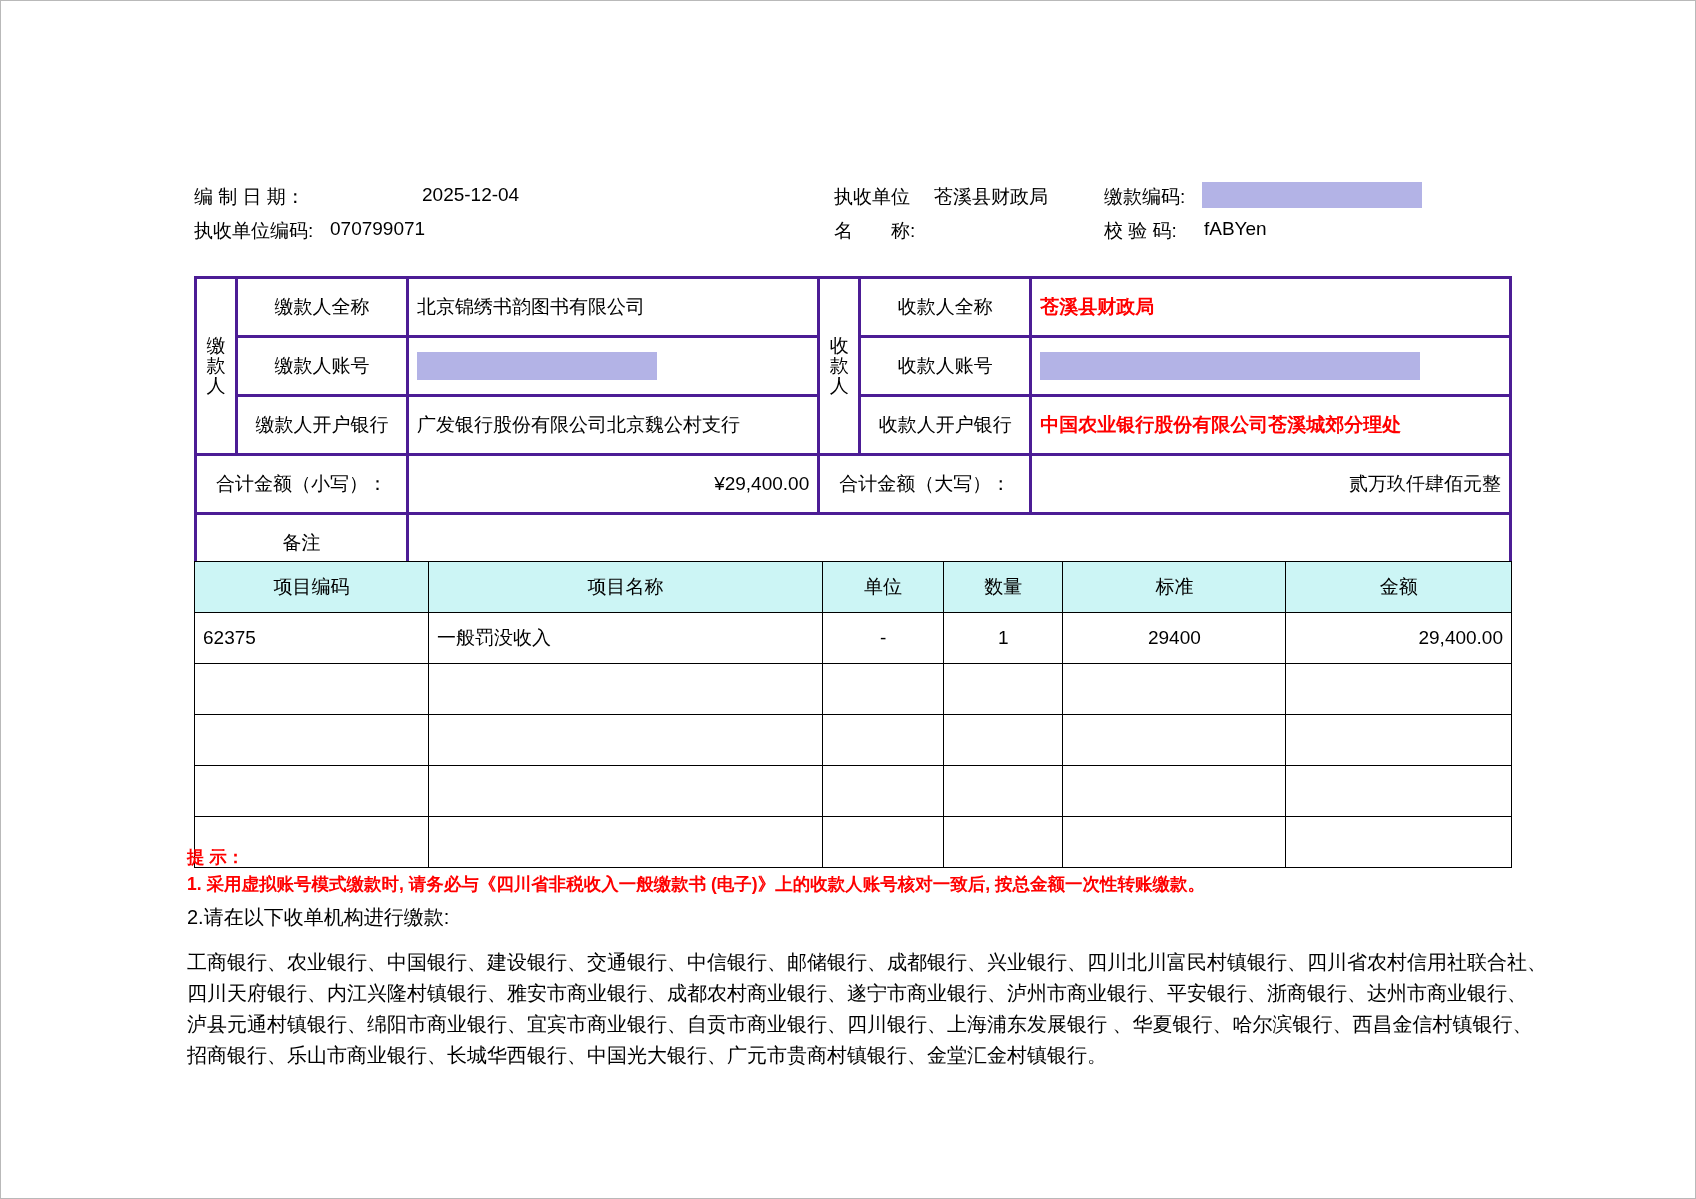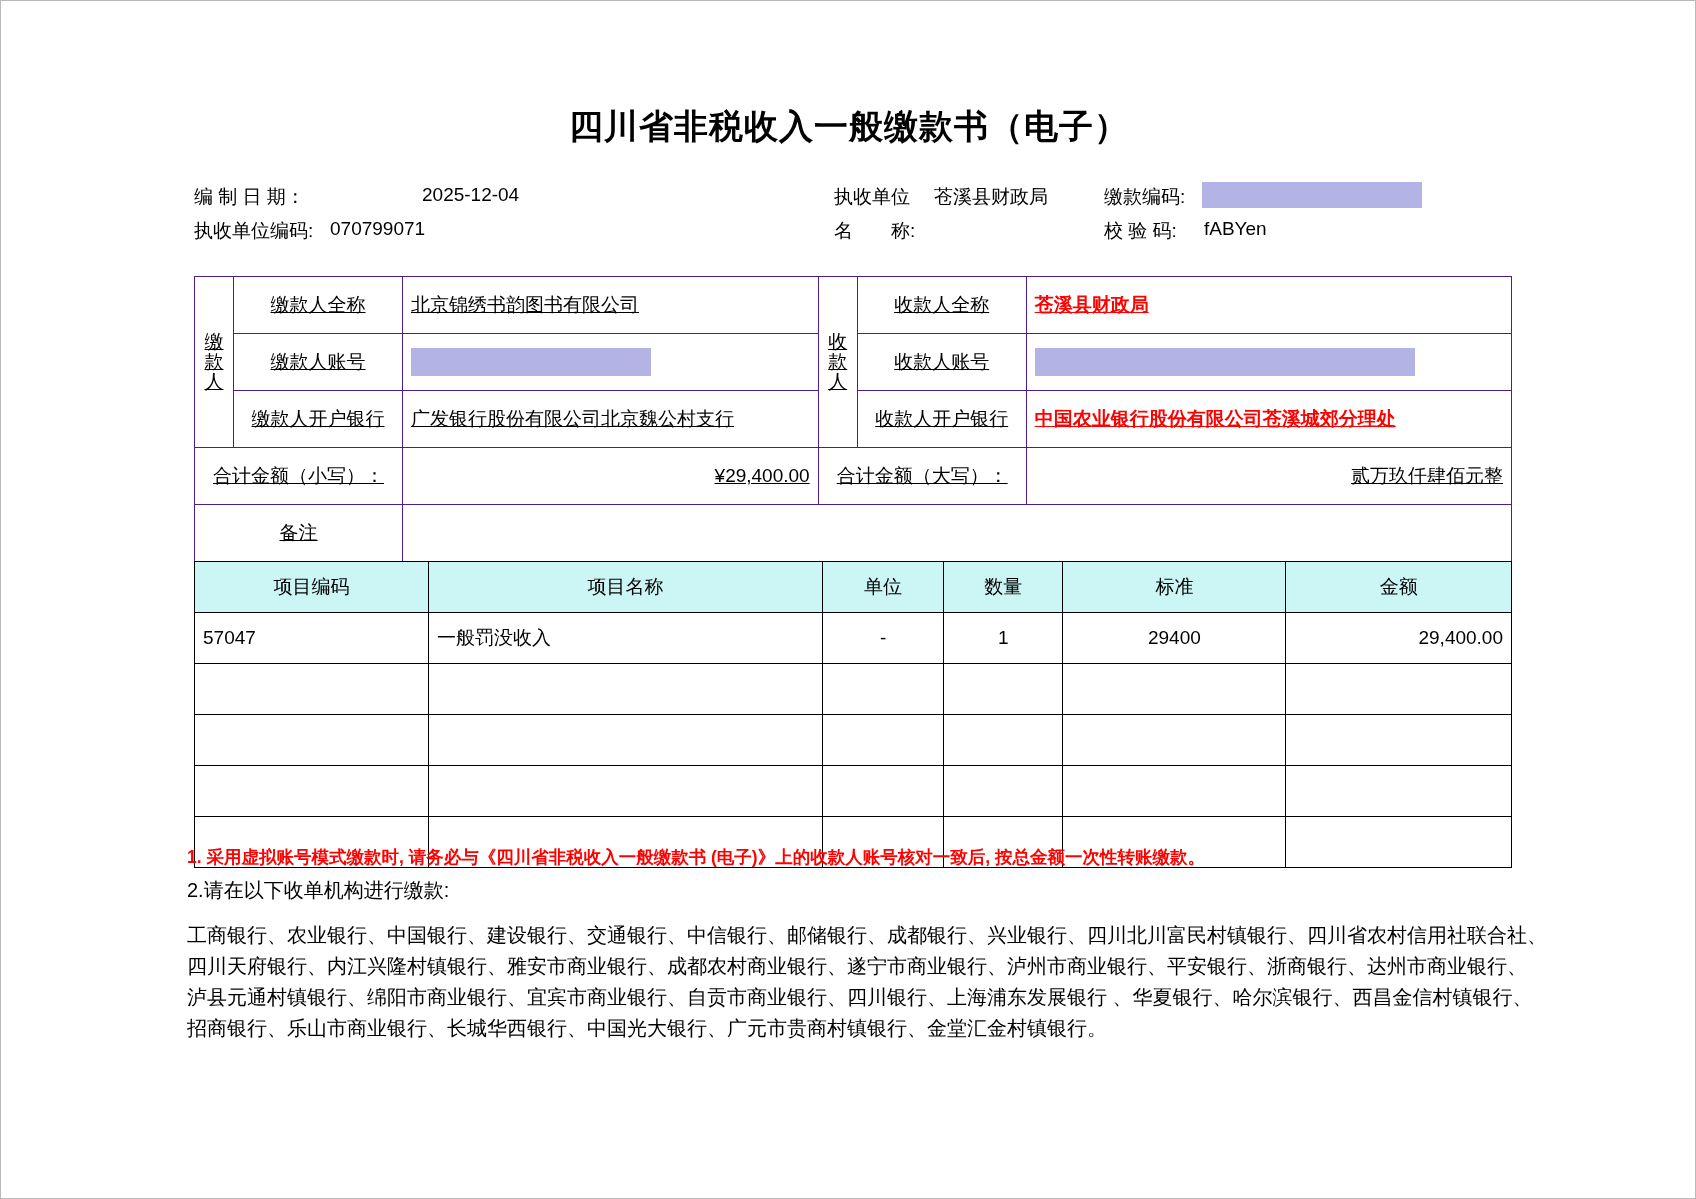--- a/index.html
+++ b/index.html
@@ -64,25 +64,24 @@
   
   table.main {
     position: absolute;
     left: 193px;
     top: 275px;
     width: 1318px;
     border-collapse: collapse;
     font-size: 19px;
   }
   table.main td {
-    border: 1px solid #4c1d95;
+    border: 3px solid #4c1d95;
     padding: 4px 8px;
     height: 48px;
     vertical-align: middle;
-    text-decoration: underline;
   }
   .vert {
     width: 34px;
     text-align: center;
     line-height: 1.05;
     font-size: 19px;
     padding: 2px !important;
   }
   .vert span { display: block; }
   .lbl {
@@ -144,21 +143,20 @@
   }
   .note-black { color: #000; font-size: 20px; }
   .note-list { margin-top: 14px; }
   .note-list div { white-space: nowrap; }
 </style>
 </head>
 <body>
 
 <div class="page">
 
-  <div class="title">四川省非税收入一般缴款书（电子）</div>
 
   <div class="meta">
     <div class="meta-row">
       <span class="meta-c1">编 制 日 期：</span>
       <span class="meta-c2" style="left:228px;">2025-12-04</span>
       <span class="meta-c3">执收单位</span>
       <span style="position:absolute;left:740px;top:0;">苍溪县财政局</span>
       <span class="meta-c4">缴款编码:</span>
       <span class="redact"></span>
     </div>
@@ -224,21 +222,21 @@
         <th class="c-code" style="text-align:center;">项目编码</th>
         <th class="c-name" style="text-align:center;">项目名称</th>
         <th class="c-unit">单位</th>
         <th class="c-qty">数量</th>
         <th class="c-std">标准</th>
         <th class="c-amt" style="text-align:center;">金额</th>
       </tr>
     </thead>
     <tbody>
       <tr>
-        <td class="c-code">57047</td>
+        <td class="c-code">62375</td>
         <td class="c-name">一般罚没收入</td>
         <td class="c-unit">-</td>
         <td class="c-qty">1</td>
         <td class="c-std">29400</td>
         <td class="c-amt">29,400.00</td>
       </tr>
       <tr>
         <td class="c-code"></td>
         <td class="c-name"></td>
         <td class="c-unit"></td>
@@ -267,20 +265,21 @@
         <td class="c-name"></td>
         <td class="c-unit"></td>
         <td class="c-qty"></td>
         <td class="c-std"></td>
         <td class="c-amt"></td>
       </tr>
     </tbody>
   </table>
 
   <div class="notes">
+    <div class="note-red">提 示：</div>
     <div class="note-red">1. 采用虚拟账号模式缴款时, 请务必与《四川省非税收入一般缴款书 (电子)》上的收款人账号核对一致后, 按总金额一次性转账缴款。</div>
     <div class="note-black" style="margin-top:4px;">2.请在以下收单机构进行缴款:</div>
     <div class="note-list note-black">
       <div>工商银行、农业银行、中国银行、建设银行、交通银行、中信银行、邮储银行、成都银行、兴业银行、四川北川富民村镇银行、四川省农村信用社联合社、</div>
       <div>四川天府银行、内江兴隆村镇银行、雅安市商业银行、成都农村商业银行、遂宁市商业银行、泸州市商业银行、平安银行、浙商银行、达州市商业银行、</div>
       <div>泸县元通村镇银行、绵阳市商业银行、宜宾市商业银行、自贡市商业银行、四川银行、上海浦东发展银行 、华夏银行、哈尔滨银行、西昌金信村镇银行、</div>
       <div>招商银行、乐山市商业银行、长城华西银行、中国光大银行、广元市贵商村镇银行、金堂汇金村镇银行。</div>
     </div>
   </div>
 

